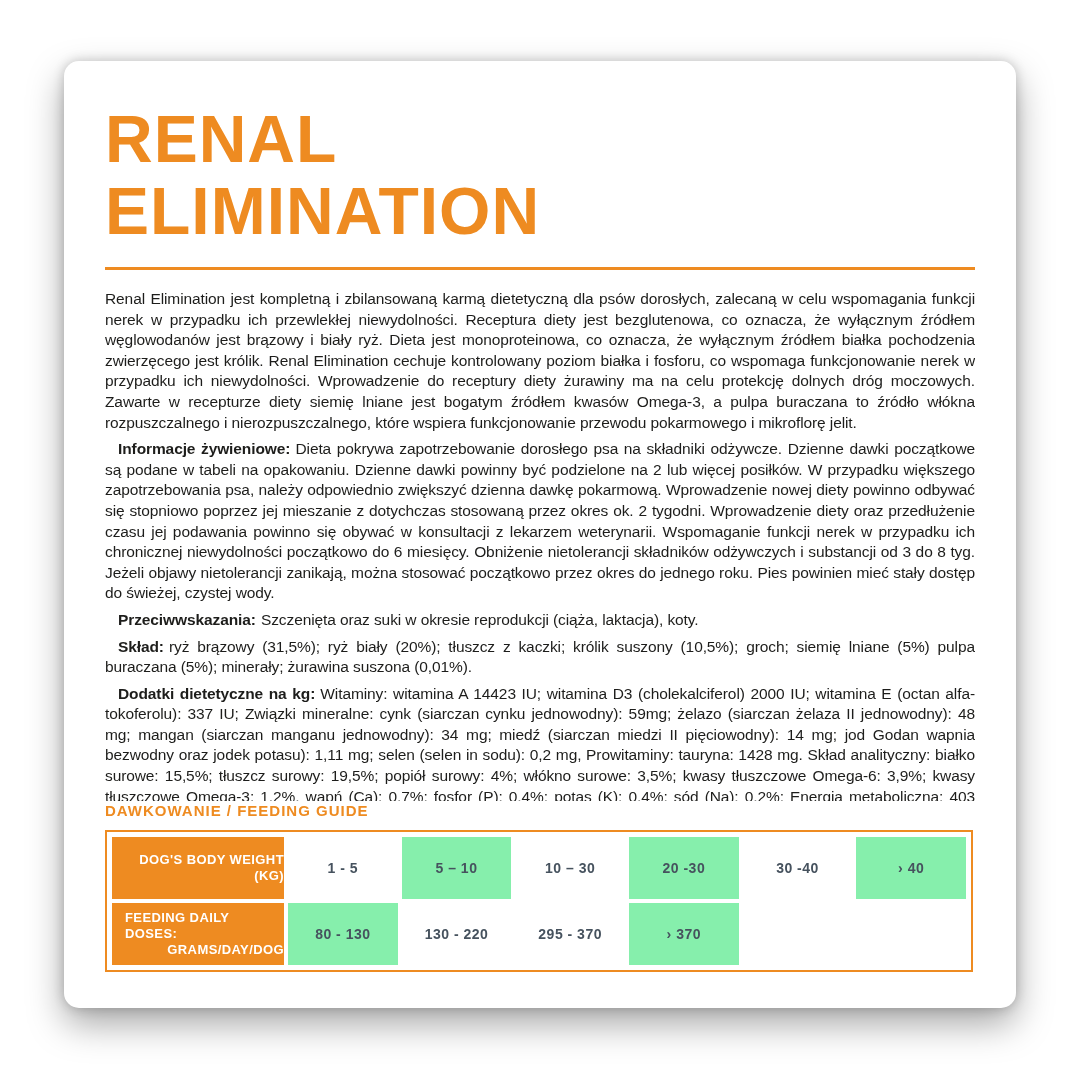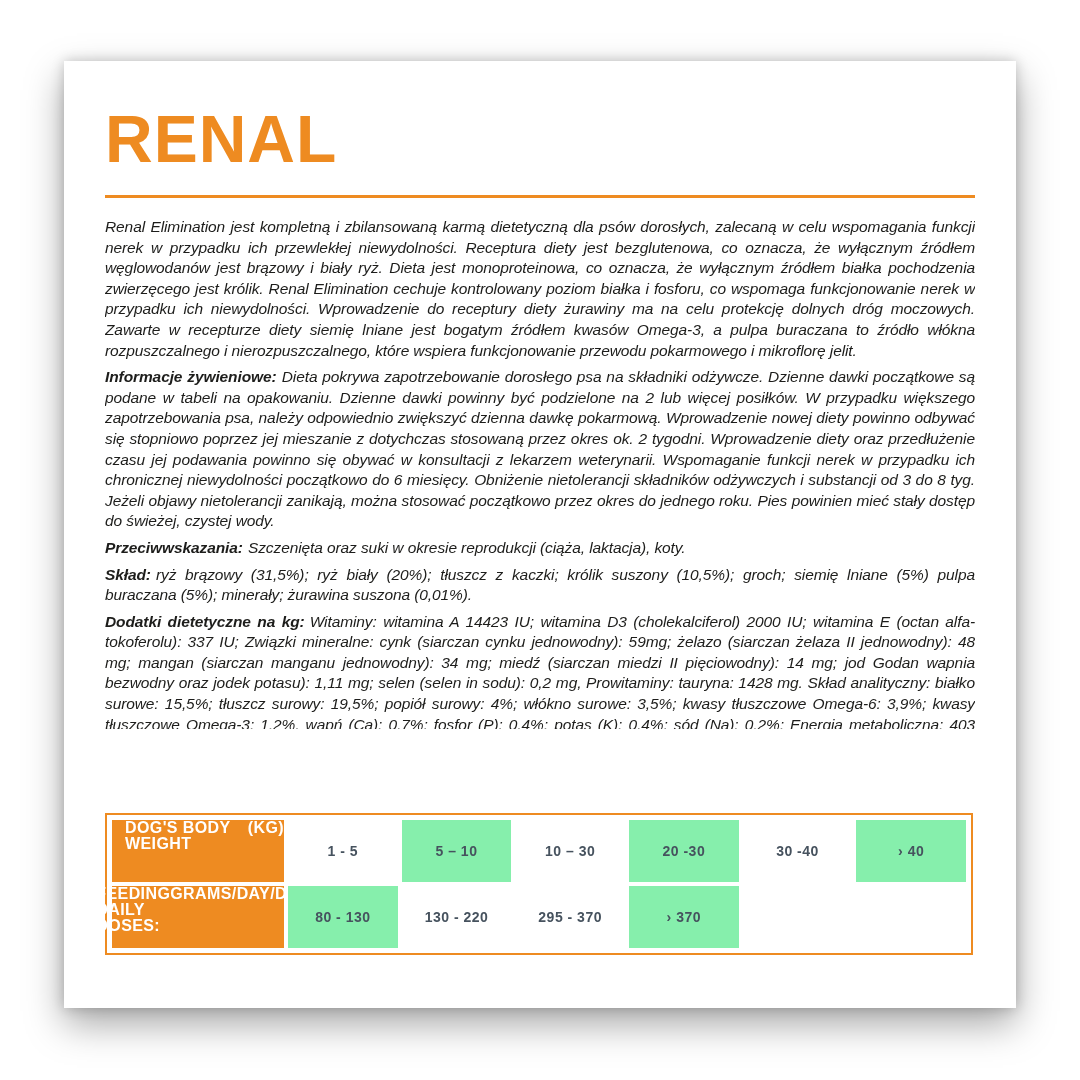--- a/index.html
+++ b/index.html
@@ -11,20 +11,21 @@
     overflow:hidden;
   }
   .card{
     position:absolute;
     left:64px;top:61px;
     width:952px;height:947px;
     background:#ffffff;
     box-sizing:border-box;
     padding:42px 41px 0 41px;
     box-shadow:0 0 12px rgba(0,0,0,.20), 0 16px 36px rgba(0,0,0,.35);
+    border-radius:15px;
   }
   .title{
     color:#EE8B21;
     font-weight:bold;
     font-size:66px;
     line-height:72px;
     letter-spacing:1px;
   }
   .divider{
     margin-top:20px;
@@ -33,24 +34,23 @@
   }
   .desc{
     margin-top:19px;
     height:512px;
     overflow:hidden;
     color:#1d1d1b;
     font-size:15.5px;
     line-height:20.6px;
     letter-spacing:-0.1px;
     text-align:justify;
-    font-style:italic;
   }
   .desc p{margin:0 0 6px 0;}
-  .lead{font-weight:bold;margin-right:.33em;}
+  .lead{font-weight:bold;margin-right:.33em;margin-left:13px;}
   .feeding{
     position:absolute;
     left:41px;right:43px;top:741px;
   }
   .feeding-heading{
     color:#EE8B21;
     font-weight:bold;
     font-size:15px;
     letter-spacing:1px;
   }
@@ -71,50 +71,52 @@
     background:#ffffff;
     color:#46525E;
     font-weight:bold;
     font-size:14px;
     letter-spacing:.5px;
   }
   .cell.alt{background:#86efac;}
   .cell.rowlabel{
     background:#EE8B21;
     color:#ffffff;
-    flex-direction:row;
-    align-items:flex-start;
+    flex-direction:column;
+    align-items:flex-end;
     justify-content:center;
     padding-left:13px;
-    font-size:16px;
+    font-size:13px;
     line-height:16px;
     letter-spacing:.4px;
   }
 </style>
 </head>
 <body>
 
 <div class="card">
 
   <div class="title">
     <div>RENAL</div>
+    <div>ELIMINATION</div>
   </div>
 
   <div class="divider"></div>
 
   <div class="desc">
     <p><span>Renal Elimination jest kompletną i zbilansowaną karmą dietetyczną dla psów dorosłych, zalecaną w celu wspomagania funkcji nerek w przypadku ich przewlekłej niewydolności. Receptura diety jest bezglutenowa, co oznacza, że wyłącznym źródłem węglowodanów jest brązowy i biały ryż. Dieta jest monoproteinowa, co oznacza, że wyłącznym źródłem białka pochodzenia zwierzęcego jest królik. Renal Elimination cechuje kontrolowany poziom białka i fosforu, co wspomaga funkcjonowanie nerek w przypadku ich niewydolności. Wprowadzenie do receptury diety żurawiny ma na celu protekcję dolnych dróg moczowych. Zawarte w recepturze diety siemię lniane jest bogatym źródłem kwasów Omega-3, a pulpa buraczana to źródło włókna rozpuszczalnego i nierozpuszczalnego, które wspiera funkcjonowanie przewodu pokarmowego i mikroflorę jelit.</span></p>
     <p><span class="lead">Informacje żywieniowe:</span><span>Dieta pokrywa zapotrzebowanie dorosłego psa na składniki odżywcze. Dzienne dawki początkowe są podane w tabeli na opakowaniu. Dzienne dawki powinny być podzielone na 2 lub więcej posiłków. W przypadku większego zapotrzebowania psa, należy odpowiednio zwiększyć dzienna dawkę pokarmową. Wprowadzenie nowej diety powinno odbywać się stopniowo poprzez jej mieszanie z dotychczas stosowaną przez okres ok. 2 tygodni. Wprowadzenie diety oraz przedłużenie czasu jej podawania powinno się obywać w konsultacji z lekarzem weterynarii. Wspomaganie funkcji nerek w przypadku ich chronicznej niewydolności początkowo do 6 miesięcy. Obniżenie nietolerancji składników odżywczych i substancji od 3 do 8 tyg. Jeżeli objawy nietolerancji zanikają, można stosować początkowo przez okres do jednego roku. Pies powinien mieć stały dostęp do świeżej, czystej wody.</span></p>
     <p><span class="lead">Przeciwwskazania:</span><span>Szczenięta oraz suki w okresie reprodukcji (ciąża, laktacja), koty.</span></p>
     <p><span class="lead">Skład:</span><span>ryż brązowy (31,5%); ryż biały (20%); tłuszcz z kaczki; królik suszony (10,5%); groch; siemię lniane (5%) pulpa buraczana (5%); minerały; żurawina suszona (0,01%).</span></p>
     <p><span class="lead">Dodatki dietetyczne na kg:</span><span>Witaminy: witamina A 14423 IU; witamina D3 (cholekalciferol) 2000 IU; witamina E (octan alfa-tokoferolu): 337 IU; Związki mineralne: cynk (siarczan cynku jednowodny): 59mg; żelazo (siarczan żelaza II jednowodny): 48 mg; mangan (siarczan manganu jednowodny): 34 mg; miedź (siarczan miedzi II pięciowodny): 14 mg; jod Godan wapnia bezwodny oraz jodek potasu): 1,11 mg; selen (selen in sodu): 0,2 mg, Prowitaminy: tauryna: 1428 mg. Skład analityczny: białko surowe: 15,5%; tłuszcz surowy: 19,5%; popiół surowy: 4%; włókno surowe: 3,5%; kwasy tłuszczowe Omega-6: 3,9%; kwasy tłuszczowe Omega-3: 1,2%, wapń (Ca): 0,7%; fosfor (P): 0,4%; potas (K): 0,4%; sód (Na): 0,2%; Energia metaboliczna: 403 kcal/100g.</span></p>
 
   </div>
 
   <div class="feeding">
+    <div class="feeding-heading">DAWKOWANIE / FEEDING GUIDE</div>
     <div class="ftable">
 
       <div class="cell rowlabel">
         <span>DOG'S BODY WEIGHT</span>
         <span>(KG)</span>
       </div>
       <div class="cell">1 - 5</div>
       <div class="cell alt">5 – 10</div>
       <div class="cell">10 – 30</div>
       <div class="cell alt">20 -30</div>

